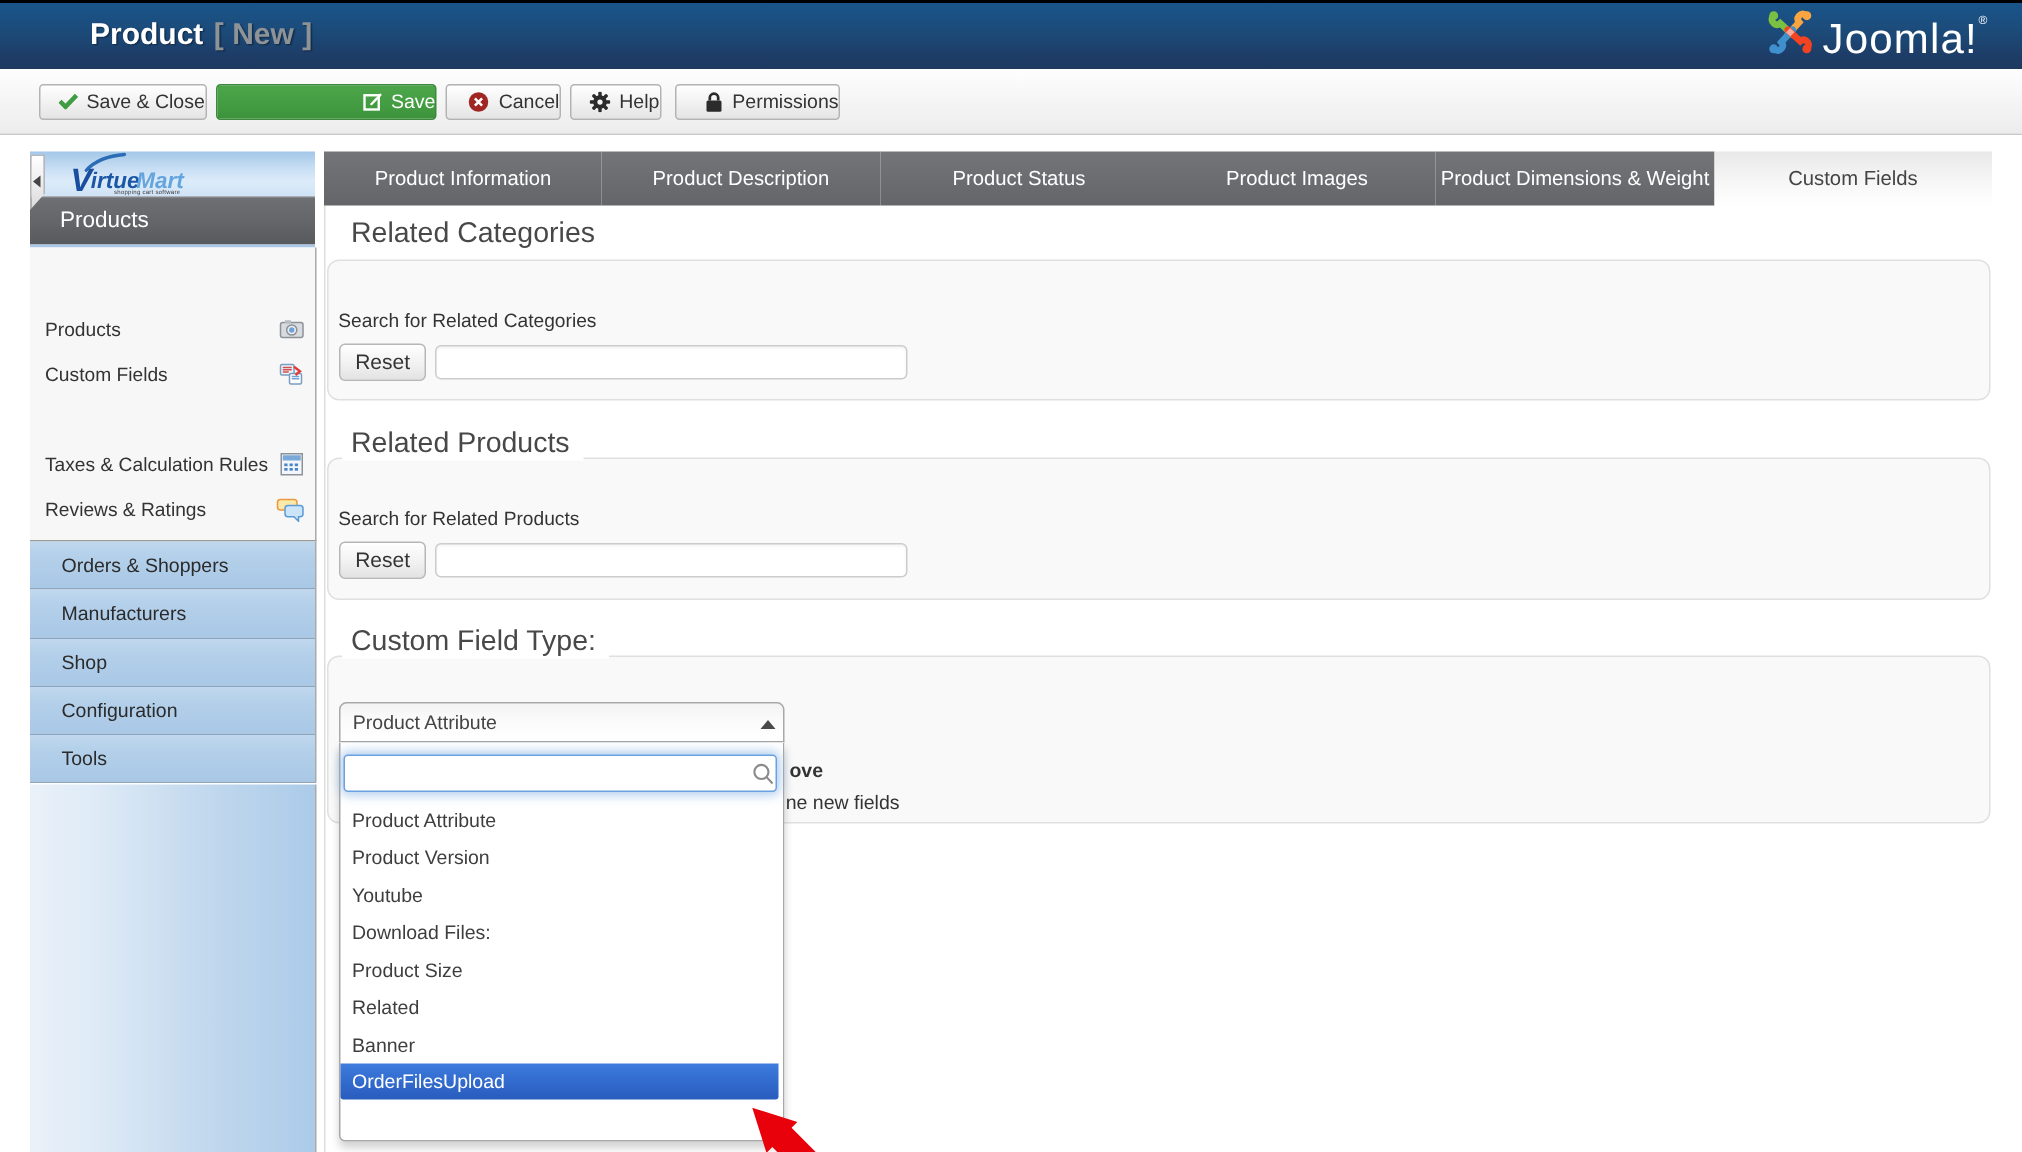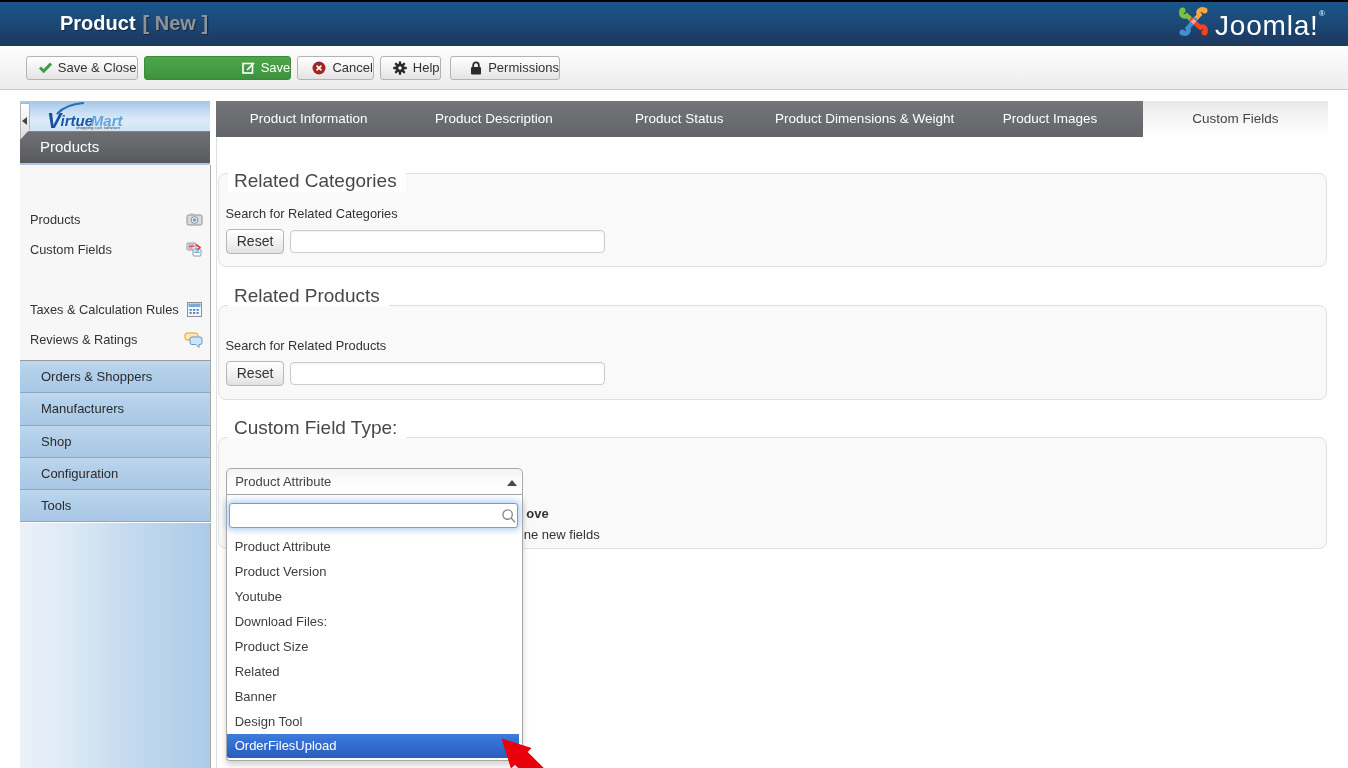--- a/index.html
+++ b/index.html
@@ -190,27 +190,27 @@
   <div class="acc">Configuration</div>
   <div class="acc">Tools</div>
 </div>
 <div id="side-bottom"></div>
 <div id="content-border"></div>
 
 <div id="tabs">
   <div class="tab">Product Information</div>
   <div class="tab">Product Description</div>
   <div class="tab">Product Status</div>
+  <div class="tab">Product Images</div>
   <div class="tab">Product Dimensions &amp; Weight</div>
-  <div class="tab">Product Images</div>
   <div class="tab active">Custom Fields</div>
 </div>
 
 <div class="fieldset" style="top:173px;height:94px"></div>
-<div class="legend" style="top:170px">Related Categories</div>
+<div class="legend" style="top:145px">Related Categories</div>
 <div class="flabel" style="left:225.5px;top:205.5px">Search for Related Categories</div>
 <div class="reset" style="left:225.8px;top:229.3px">Reset</div>
 <div class="finput" style="left:289.5px;top:229.5px"></div>
 
 <div class="fieldset" style="top:305px;height:95px"></div>
 <div class="legend" style="top:285px">Related Products</div>
 <div class="flabel" style="left:225.5px;top:337.5px">Search for Related Products</div>
 <div class="reset" style="left:225.8px;top:361.3px">Reset</div>
 <div class="finput" style="left:289.5px;top:361.5px"></div>
 
@@ -228,18 +228,17 @@
     </svg>
 </div>
 <div id="chosen-list">
   <div class="opt">Product Attribute</div>
   <div class="opt">Product Version</div>
   <div class="opt">Youtube</div>
   <div class="opt">Download Files:</div>
   <div class="opt">Product Size</div>
   <div class="opt">Related</div>
   <div class="opt">Banner</div>
-  <div class="opt">Design Tool</div>
   <div class="opt sel">OrderFilesUpload</div>
 </div>
 <svg id="redarrow" width="75" height="38" viewBox="495 730 75 38">
   <polygon points="501.5,738.5 531.6,748.0 527.7,751.9 564.5,788.7 551.7,801.5 514.9,764.7 511.0,768.6" fill="#e8000a"></polygon>
 </svg>
 
 </body></html>

